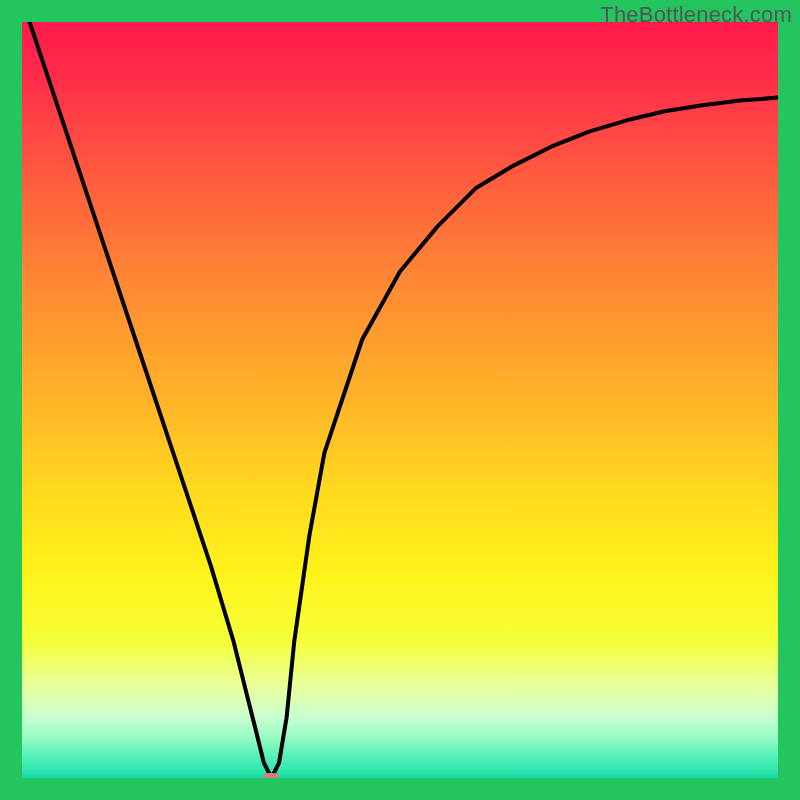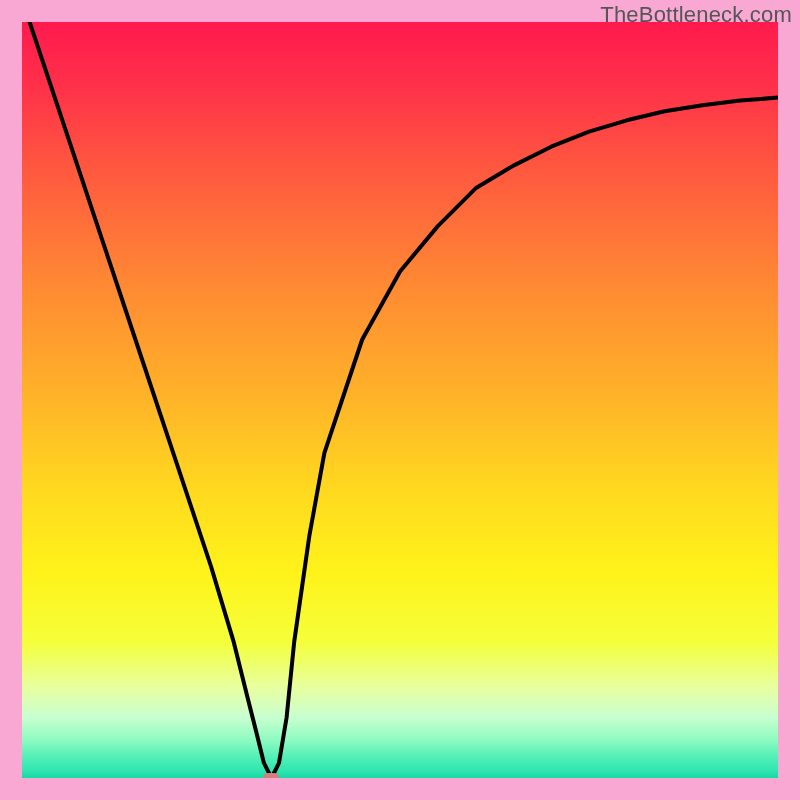--- a/index.html
+++ b/index.html
@@ -7,21 +7,21 @@
     padding: 0;
     width: 800px;
     height: 800px;
     background: #000;
     font-family: Arial, Helvetica, sans-serif;
   }
   .outer {
     position: relative;
     width: 800px;
     height: 800px;
-    background: #f9a8d4;
+    background: #22c55e;
   }
   .watermark {
     position: absolute;
     top: 2px;
     right: 8px;
     color: #555;
     font-size: 22px;
     font-weight: 500;
     letter-spacing: 0.2px;
     z-index: 10;

